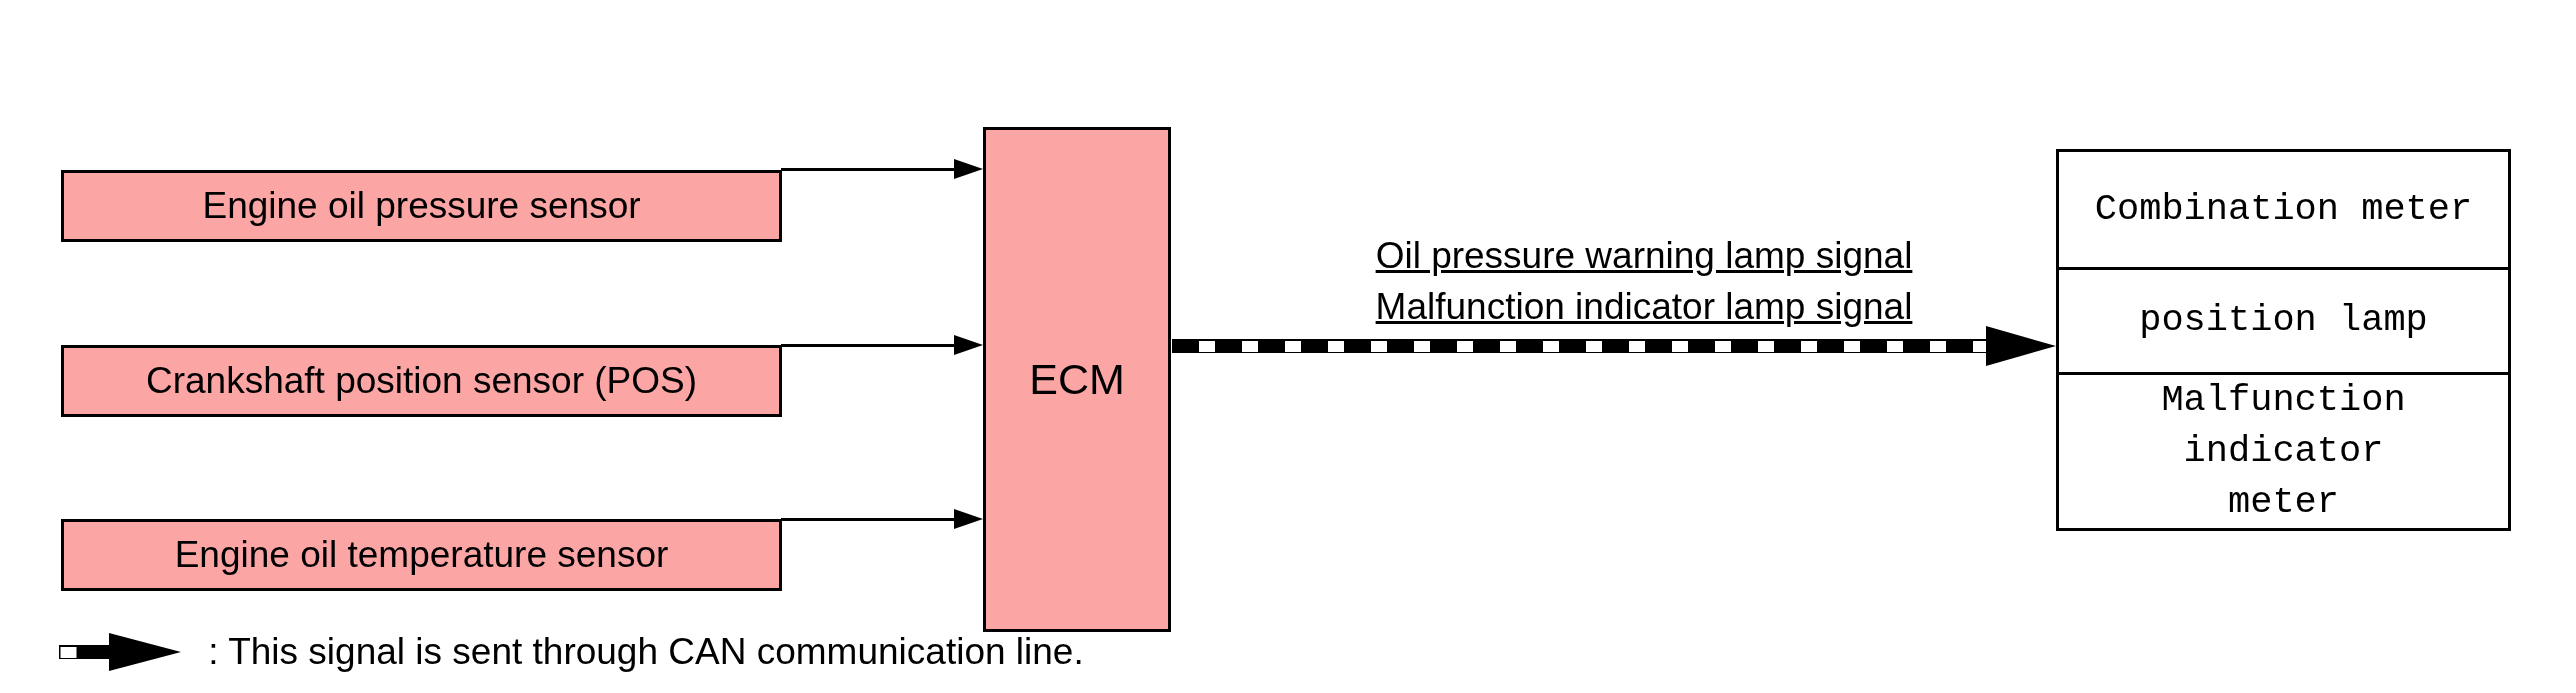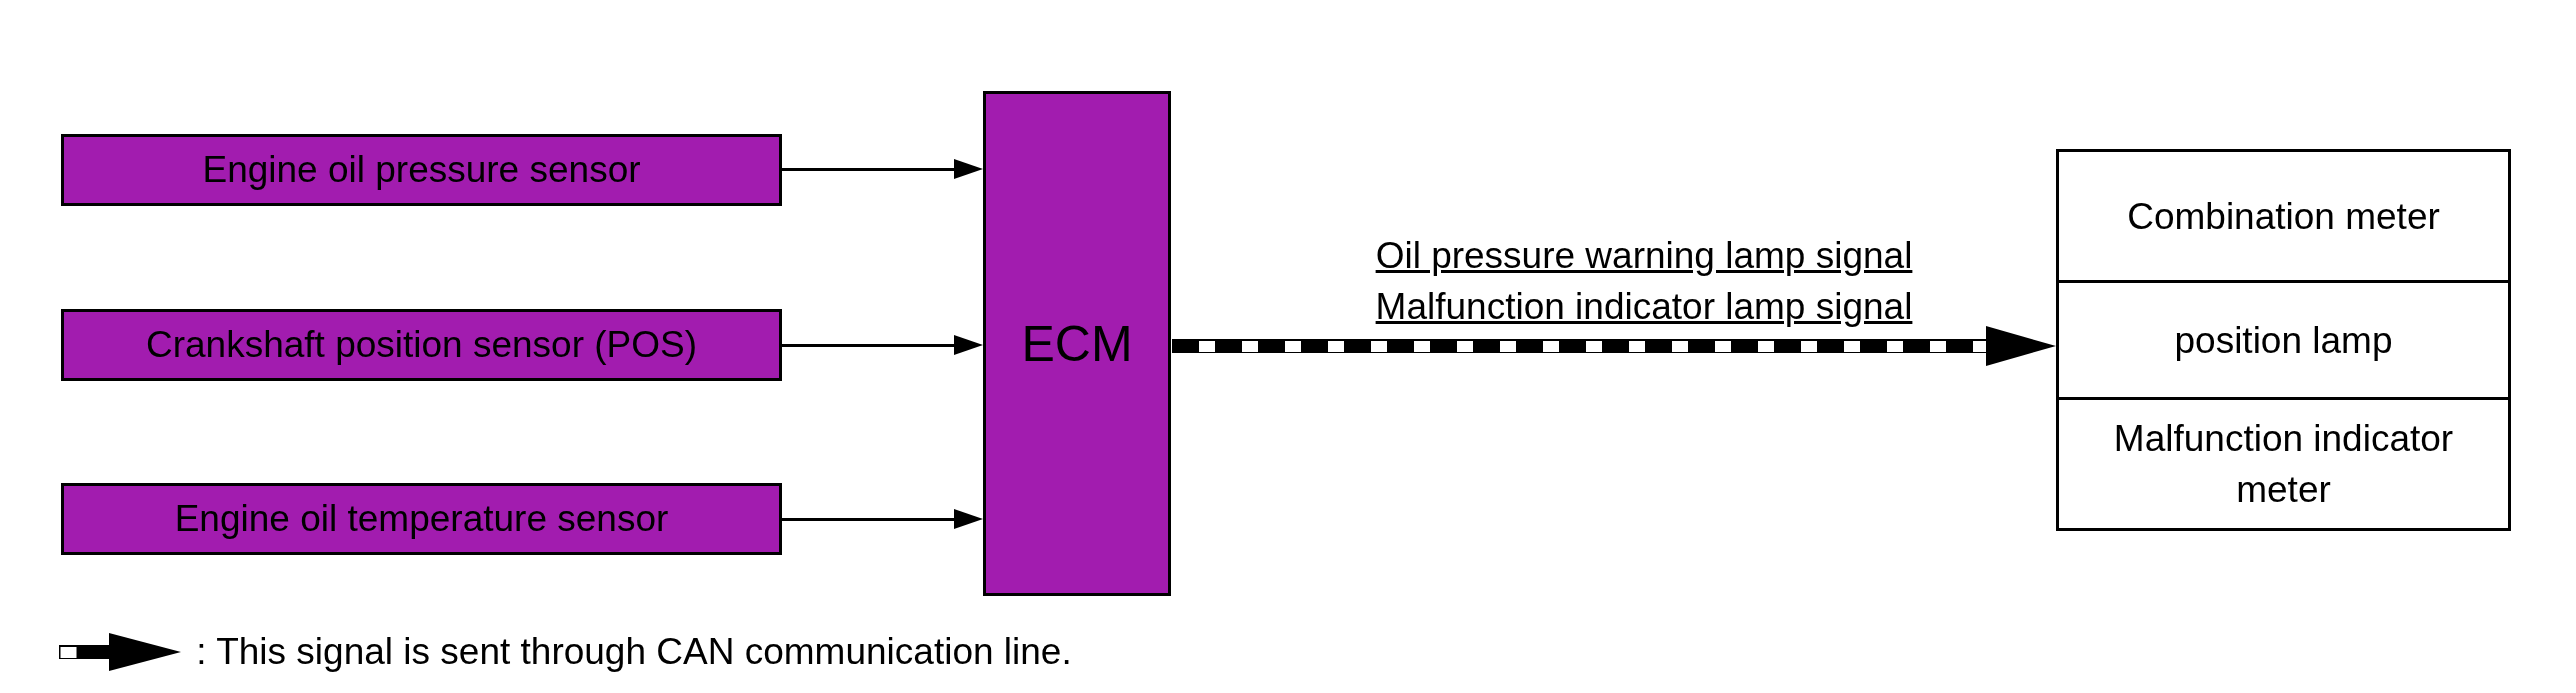--- a/index.html
+++ b/index.html
@@ -14,38 +14,39 @@
     background: #ffffff;
     color: #000000;
     font-family: "Liberation Sans", "DejaVu Sans", sans-serif;
     overflow: hidden;
   }
   
   .box {
     position: absolute;
     box-sizing: border-box;
     border: 3.2px solid #000000;
-    background: #a21caf;
+    background: #fca5a5;
     display: flex;
     align-items: center;
     justify-content: center;
+    margin-top: 36px;
   }
   .input-box {
     left: 61px;
     width: 721px;
     height: 72px;
     font-size: 37px;
     white-space: nowrap;
   }
   .ecm-box {
     left: 983px;
     top: 91px;
     width: 188px;
     height: 505px;
-    font-size: 50px;
+    font-size: 43px;
   }
   
   .arrow {
     position: absolute;
     left: 781px;
     width: 202px;
     height: 20.4px;
     display: flex;
     align-items: center;
   }
@@ -111,32 +112,34 @@
     flex-direction: column;
   }
   .meter-cell {
     display: flex;
     flex-direction: column;
     align-items: center;
     justify-content: center;
     text-align: center;
     font-size: 37px;
     line-height: 51px;
+    font-family: Liberation Mono, monospace;
   }
   .meter-cell-1 { height: 128px; border-bottom: 3.2px solid #000000; }
   .meter-cell-2 { height: 114px; border-bottom: 3.2px solid #000000; }
   .meter-cell-3 { flex: 1; }
   
   .legend {
     position: absolute;
     left: 59px;
     top: 632px;
     height: 40px;
     display: flex;
     align-items: center;
+    gap: 12px;
   }
   .legend-icon {
     display: flex;
     align-items: center;
   }
   .legend-band {
     width: 50px;
     height: 11px;
     border-top: 2.6px solid #000000;
     border-bottom: 1.9px solid #000000;

